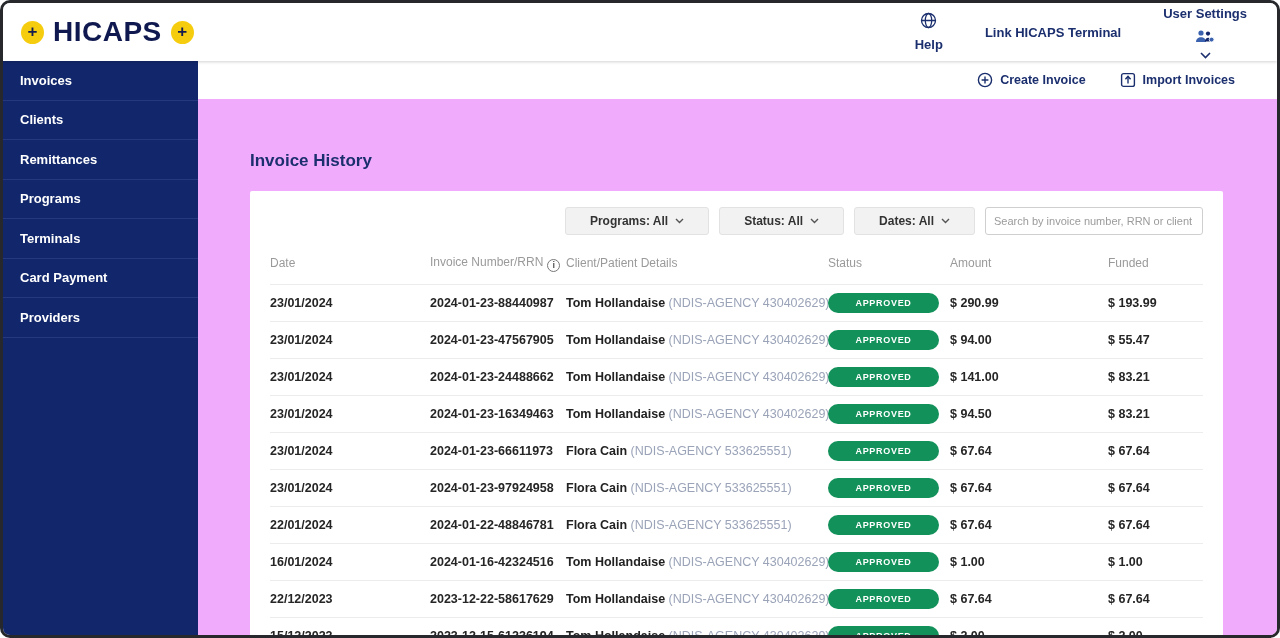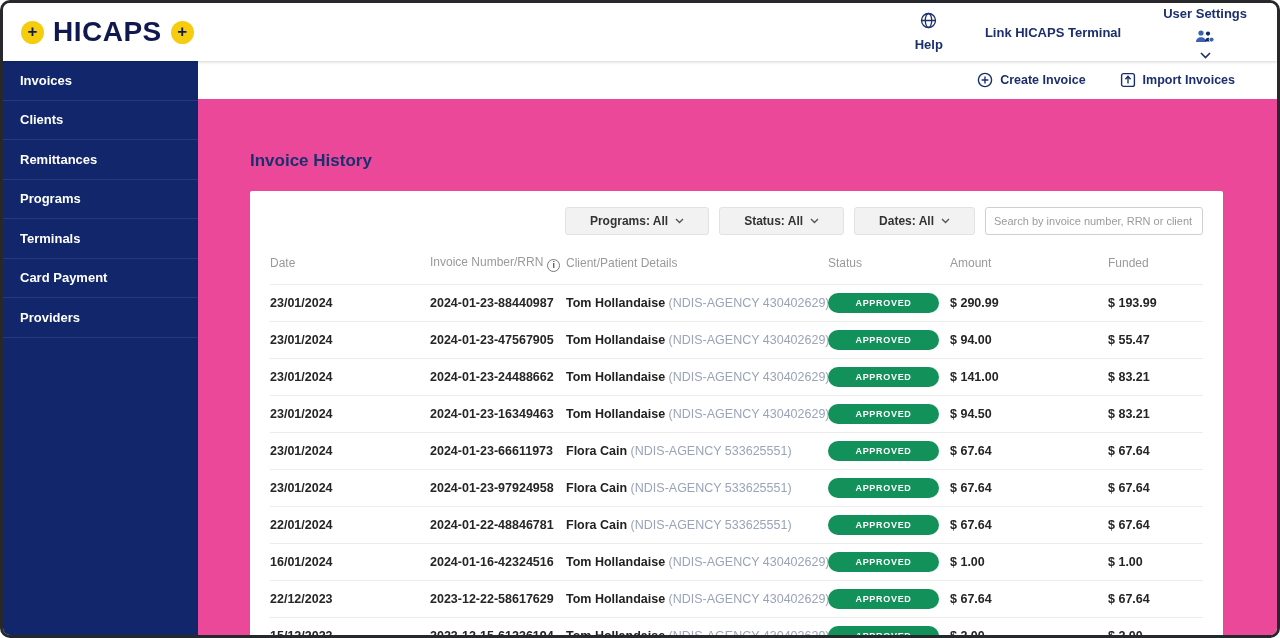--- a/index.html
+++ b/index.html
@@ -61,21 +61,21 @@
   }
   .side-item {
     height: 39.5px;
     display: flex; align-items: center;
     padding: 0 17px;
     color: #ffffff; font-size: 13px; font-weight: 700;
     border-bottom: 1px solid #27397e;
     cursor: pointer;
   }
 
-  .main { flex: 1; display: flex; flex-direction: column; background: #ec4899; min-width: 0; }
+  .main { flex: 1; display: flex; flex-direction: column; background: #f0abfc; min-width: 0; }
   .actionbar {
     height: 38px; flex: 0 0 38px;
     background: #ffffff;
     display: flex; align-items: center; justify-content: flex-end;
     gap: 34px; padding-right: 42px;
   }
   .action-btn {
     display: flex; align-items: center; gap: 7px;
     color: #1b2f6e; font-size: 12.5px; font-weight: 700; cursor: pointer;
   }

